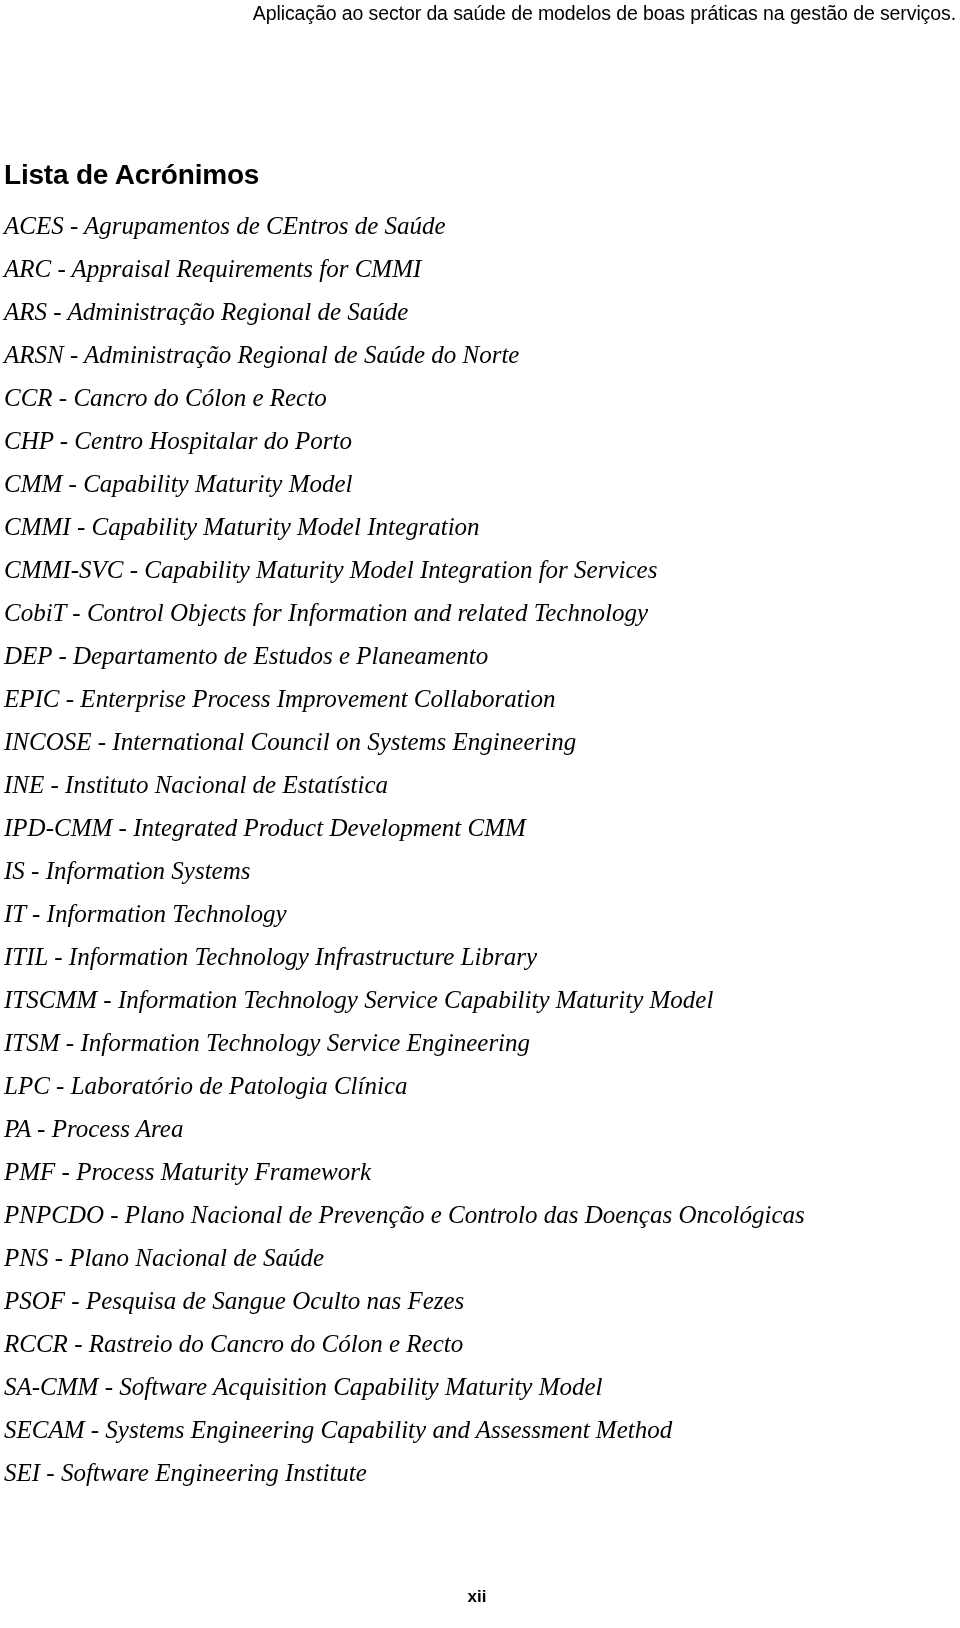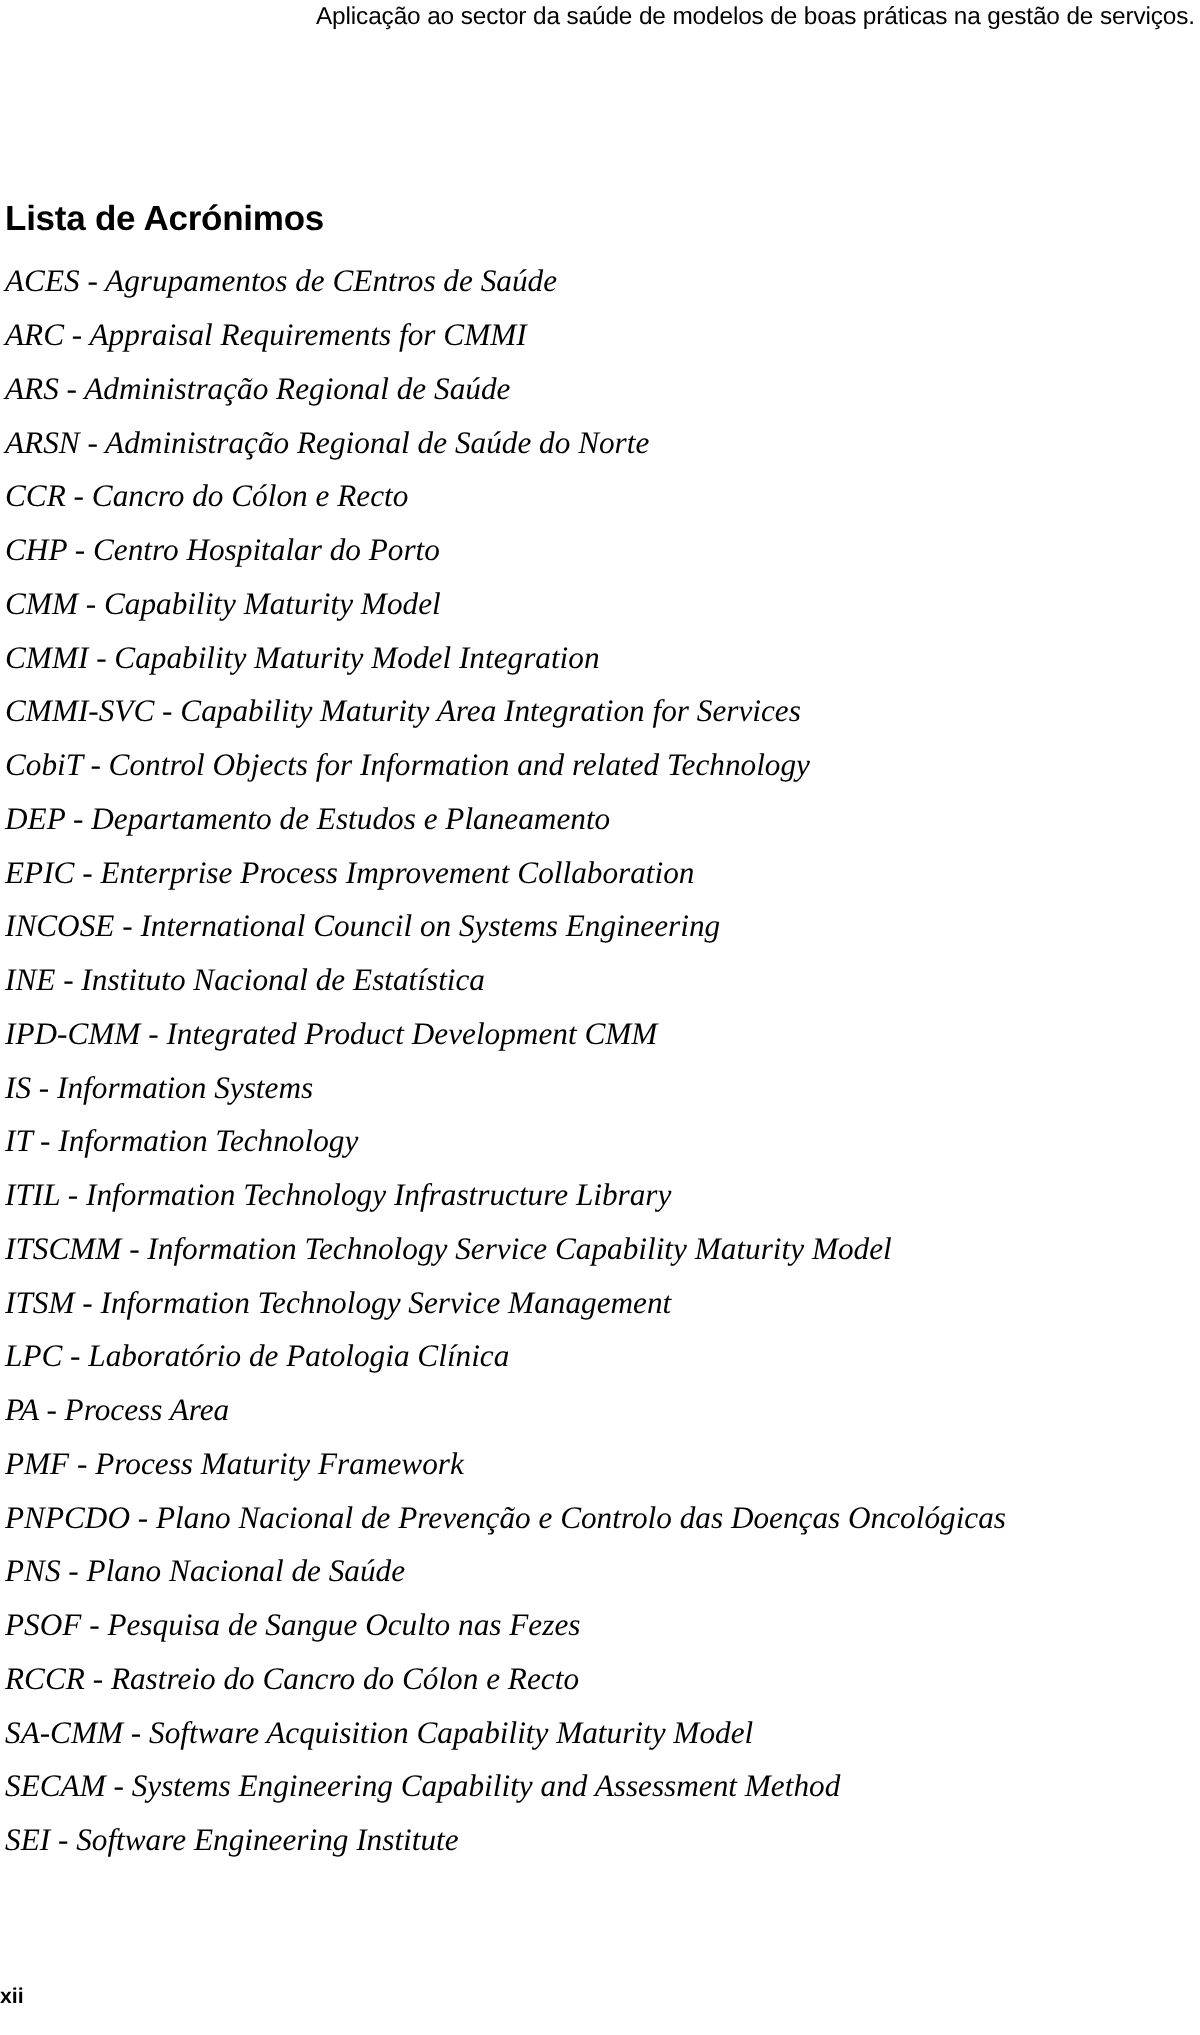--- a/index.html
+++ b/index.html
@@ -73,21 +73,21 @@
 
   
   .page-footer {
     position: absolute;
     left: 0;
     top: 1586px;
     width: 960px;
     height: 32px;
     box-sizing: border-box;
     padding-right: 6px;
-    text-align: left;
+    text-align: center;
   }
   .page-footer .page-number {
     font-family: "Liberation Sans", "DejaVu Sans", sans-serif;
     font-weight: bold;
     font-size: 17px;
     line-height: 22px;
     color: #000000;
   }
 </style>
 </head>
@@ -103,32 +103,32 @@
 
   <ul class="acronym-list">
     <li>ACES - Agrupamentos de CEntros de Saúde</li>
     <li>ARC - Appraisal Requirements for CMMI</li>
     <li>ARS - Administração Regional de Saúde</li>
     <li>ARSN - Administração Regional de Saúde do Norte</li>
     <li>CCR - Cancro do Cólon e Recto</li>
     <li>CHP - Centro Hospitalar do Porto</li>
     <li>CMM - Capability Maturity Model</li>
     <li>CMMI - Capability Maturity Model Integration</li>
-    <li>CMMI-SVC - Capability Maturity Area Integration for Services</li>
+    <li>CMMI-SVC - Capability Maturity Model Integration for Services</li>
     <li>CobiT - Control Objects for Information and related Technology</li>
     <li>DEP - Departamento de Estudos e Planeamento</li>
     <li>EPIC - Enterprise Process Improvement Collaboration</li>
     <li>INCOSE - International Council on Systems Engineering</li>
     <li>INE - Instituto Nacional de Estatística</li>
     <li>IPD-CMM - Integrated Product Development CMM</li>
     <li>IS - Information Systems</li>
     <li>IT - Information Technology</li>
     <li>ITIL - Information Technology Infrastructure Library</li>
     <li>ITSCMM - Information Technology Service Capability Maturity Model</li>
-    <li>ITSM - Information Technology Service Management</li>
+    <li>ITSM - Information Technology Service Engineering</li>
     <li>LPC - Laboratório de Patologia Clínica</li>
     <li>PA - Process Area</li>
     <li>PMF - Process Maturity Framework</li>
     <li>PNPCDO - Plano Nacional de Prevenção e Controlo das Doenças Oncológicas</li>
     <li>PNS - Plano Nacional de Saúde</li>
     <li>PSOF - Pesquisa de Sangue Oculto nas Fezes</li>
     <li>RCCR - Rastreio do Cancro do Cólon e Recto</li>
     <li>SA-CMM - Software Acquisition Capability Maturity Model</li>
     <li>SECAM - Systems Engineering Capability and Assessment Method</li>
     <li>SEI - Software Engineering Institute</li>

